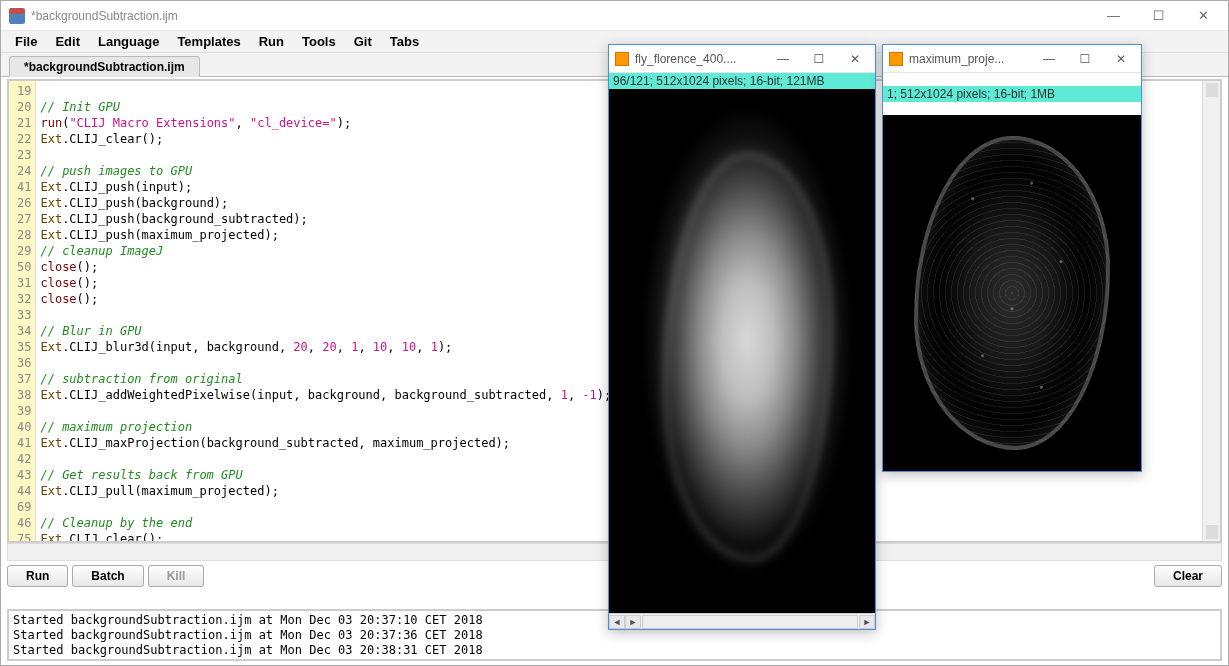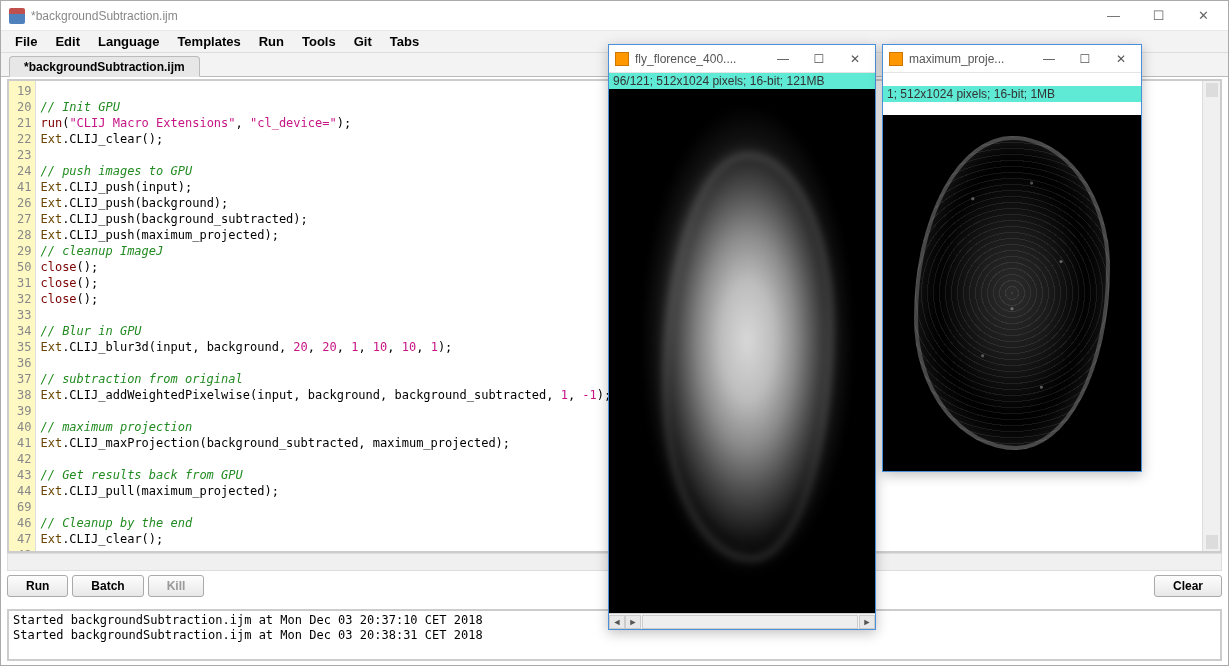--- a/index.html
+++ b/index.html
@@ -141,21 +141,21 @@
     background: linear-gradient(#fdfdfd,#e8e8e8);
     border: 1px solid #aaa;
     border-radius: 3px;
     padding: 3px 18px;
     font-size: 12px;
     font-weight: bold;
   }
   .btn.disabled { color: #999; }
   .btn-spacer { flex: 1; }
   .console {
-    margin: 8px 6px 4px 6px;
+    margin: 18px 6px 4px 6px;
     border: 2px solid #ccc;
     background: #fff;
     font-family: Consolas, monospace;
     font-size: 12px;
     line-height: 15px;
     padding: 2px 4px;
     height: 52px;
     overflow: hidden;
   }
   
@@ -297,38 +297,39 @@
         <div>37</div>
         <div>38</div>
         <div>39</div>
         <div>40</div>
         <div>41</div>
         <div>42</div>
         <div>43</div>
         <div>44</div>
         <div>69</div>
         <div>46</div>
-        <div>47</div>
+        <div>75</div>
         <div>48</div>
       </div>
     <div class="code" id="code"><div>&nbsp;</div><div><span class="c-comment">// Init GPU</span></div><div><span class="c-kw">run</span><span class="c-plain">(</span><span class="c-str">"CLIJ Macro Extensions"</span><span class="c-plain">, </span><span class="c-str">"cl_device="</span><span class="c-plain">);</span></div><div><span class="c-ext">Ext</span><span class="c-plain">.CLIJ_clear();</span></div><div>&nbsp;</div><div><span class="c-comment">// push images to GPU</span></div><div><span class="c-ext">Ext</span><span class="c-plain">.CLIJ_push(input);</span></div><div><span class="c-ext">Ext</span><span class="c-plain">.CLIJ_push(background);</span></div><div><span class="c-ext">Ext</span><span class="c-plain">.CLIJ_push(background_subtracted);</span></div><div><span class="c-ext">Ext</span><span class="c-plain">.CLIJ_push(maximum_projected);</span></div><div><span class="c-comment">// cleanup ImageJ</span></div><div><span class="c-kw">close</span><span class="c-plain">();</span></div><div><span class="c-kw">close</span><span class="c-plain">();</span></div><div><span class="c-kw">close</span><span class="c-plain">();</span></div><div>&nbsp;</div><div><span class="c-comment">// Blur in GPU</span></div><div><span class="c-ext">Ext</span><span class="c-plain">.CLIJ_blur3d(input, background, </span><span class="c-num">20</span><span class="c-plain">, </span><span class="c-num">20</span><span class="c-plain">, </span><span class="c-num">1</span><span class="c-plain">, </span><span class="c-num">10</span><span class="c-plain">, </span><span class="c-num">10</span><span class="c-plain">, </span><span class="c-num">1</span><span class="c-plain">);</span></div><div>&nbsp;</div><div><span class="c-comment">// subtraction from original</span></div><div><span class="c-ext">Ext</span><span class="c-plain">.CLIJ_addWeightedPixelwise(input, background, background_subtracted, </span><span class="c-num">1</span><span class="c-plain">, </span><span class="c-num">-1</span><span class="c-plain">);</span></div><div>&nbsp;</div><div><span class="c-comment">// maximum projection</span></div><div><span class="c-ext">Ext</span><span class="c-plain">.CLIJ_maxProjection(background_subtracted, maximum_projected);</span></div><div>&nbsp;</div><div><span class="c-comment">// Get results back from GPU</span></div><div><span class="c-ext">Ext</span><span class="c-plain">.CLIJ_pull(maximum_projected);</span></div><div>&nbsp;</div><div><span class="c-comment">// Cleanup by the end</span></div><div><span class="c-ext">Ext</span><span class="c-plain">.CLIJ_clear();</span></div><div>&nbsp;</div></div>
     <div class="editor-scroll-v"></div>
   </div>
   <div class="editor-scroll-h"></div>
 
   <div class="button-row">
     <div class="btn">Run</div>
     <div class="btn">Batch</div>
     <div class="btn disabled">Kill</div>
     <div class="btn-spacer"></div>
     <div class="btn">Clear</div>
   </div>
 
   <div class="console" id="console">
       <div>Started backgroundSubtraction.ijm at Mon Dec 03 20:37:10 CET 2018</div>
+      <div>Started backgroundSubtraction.ijm at Mon Dec 03 20:37:36 CET 2018</div>
       <div>Started backgroundSubtraction.ijm at Mon Dec 03 20:38:31 CET 2018</div>
     </div>
 </div>
 
 <div id="img-windows">
     <div class="img-window" style="left: 608px; top: 44px; width: 268px; height: 586px;">
       <div class="tb">
         <div class="ij-icon"></div>
         <div class="t-title">fly_florence_400....</div>
         <div class="w-btn">—</div>

